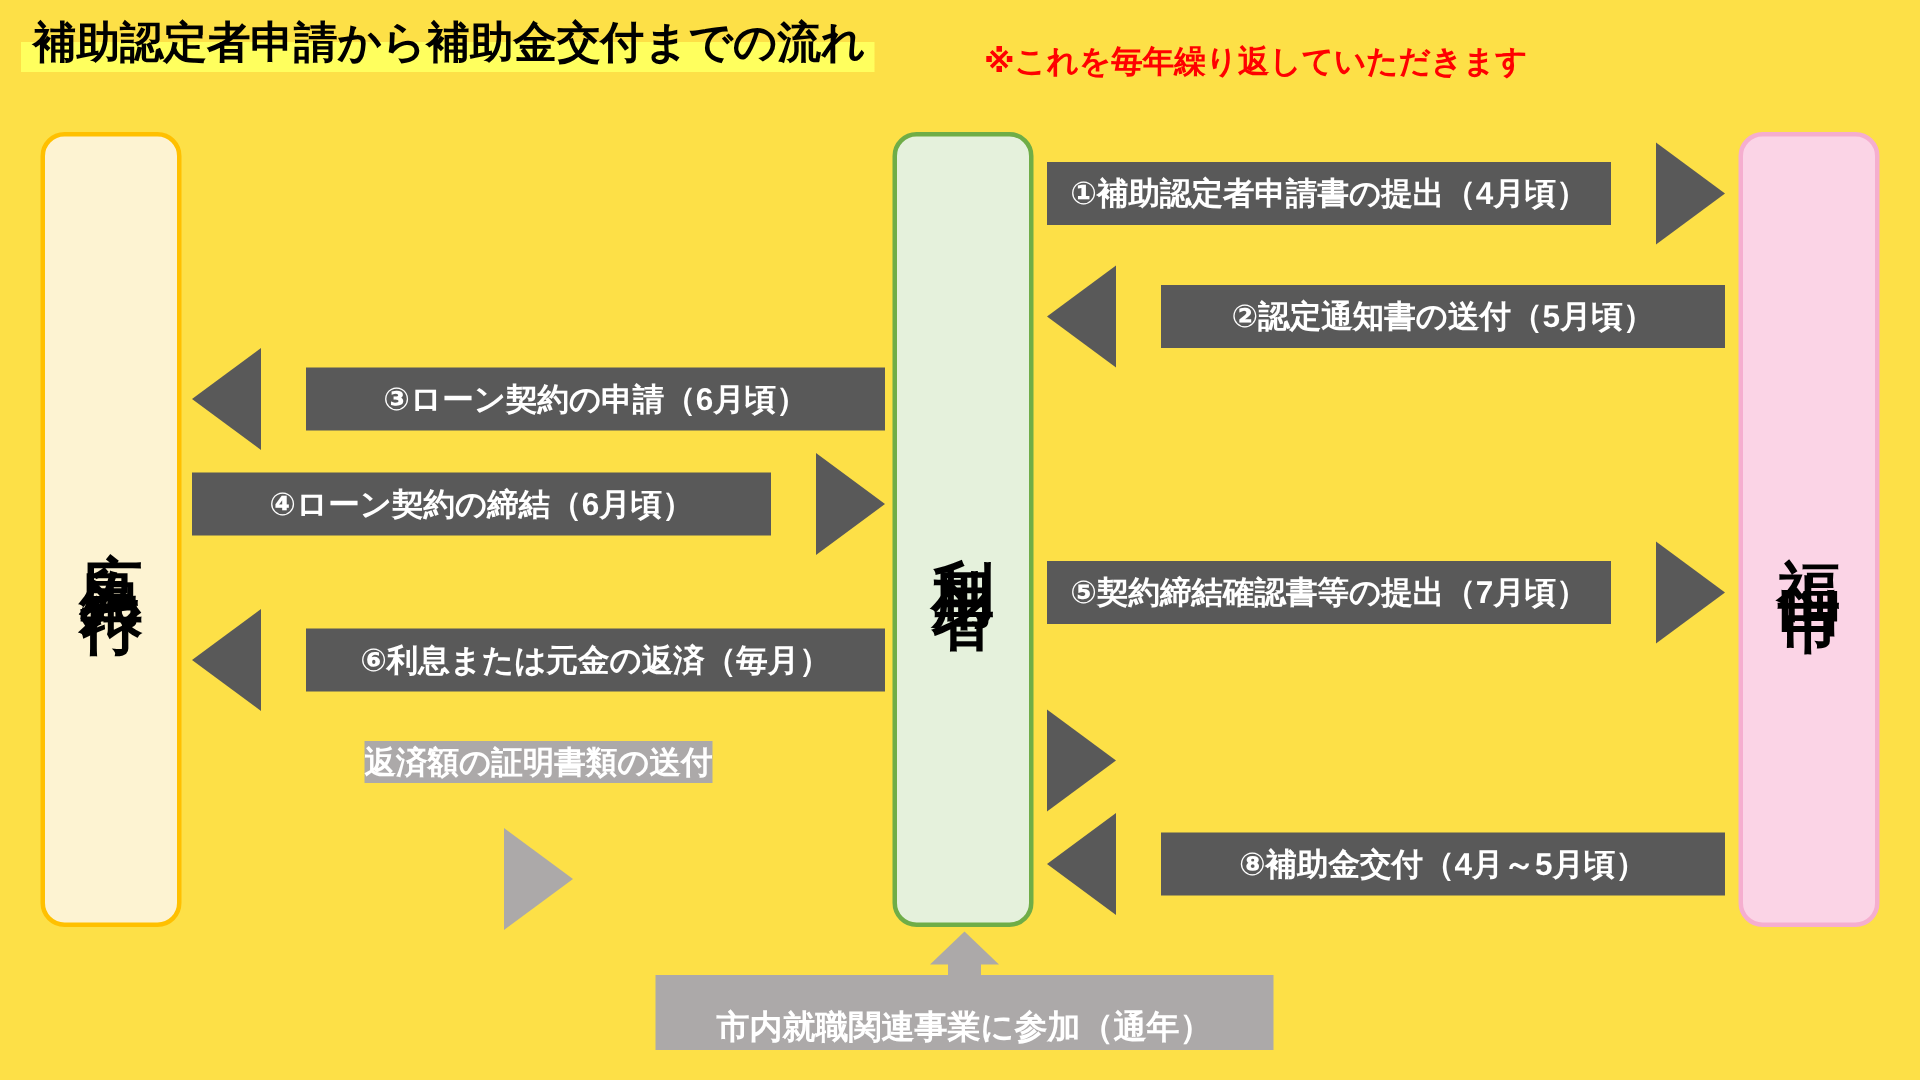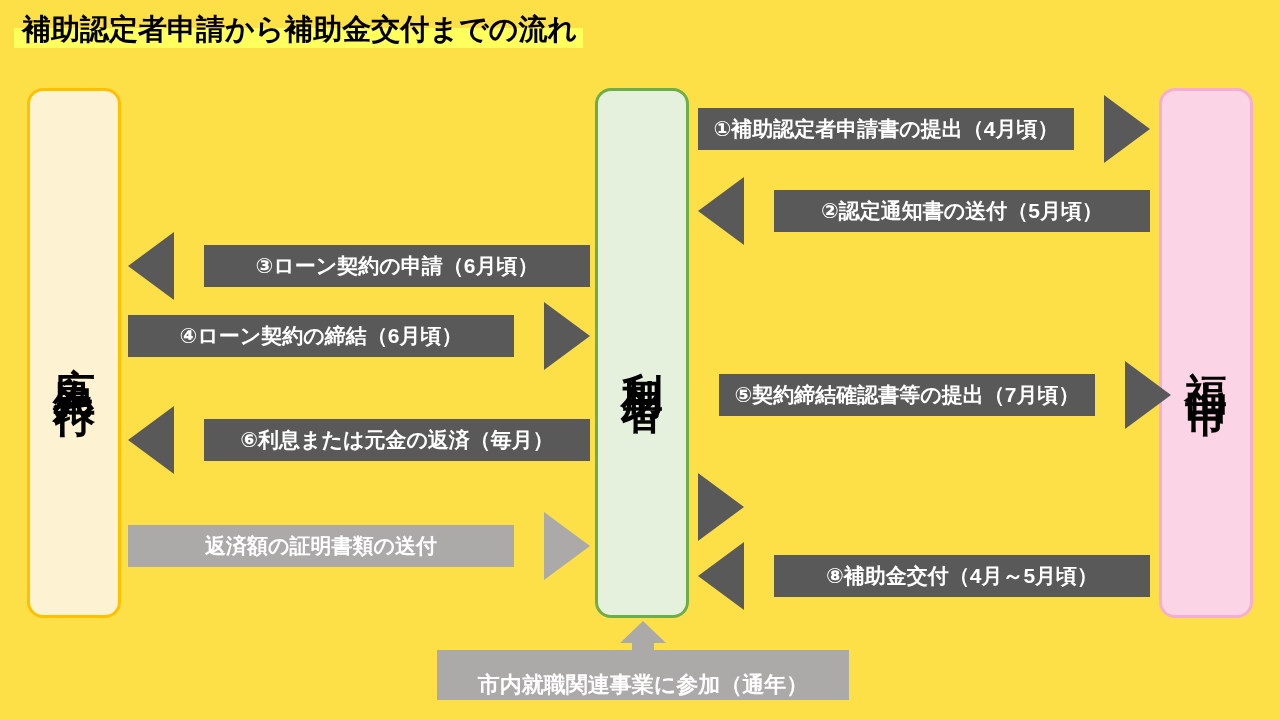--- a/index.html
+++ b/index.html
@@ -44,23 +44,23 @@
   .arrow.dark .body{background:#595959;}
   .arrow.light .body{background:#aca9a9;}
   .arrow.right.dark .head{border-left:46px solid #595959;}
   .arrow.right.light .head{border-left:46px solid #aca9a9;}
   .arrow.left.dark .head{border-right:46px solid #595959;}
   
   .a1{left:698px;top:95px;width:452px;}
   .a2{left:698px;top:177px;width:452px;}
   .a3{left:128px;top:232px;width:462px;}
   .a4{left:128px;top:302px;width:462px;}
-  .a5{left:698px;top:361px;width:452px;margin-left:21px;}
+  .a5{left:698px;top:361px;width:452px;}
   .a6{left:128px;top:406px;width:462px;}
-  .a7{left:128px;top:512px;width:462px;}
+  .a7{left:128px;top:494px;width:462px;flex-direction:column;}
   .a8{left:698px;top:473px;width:452px;}
   .a9{left:698px;top:542px;width:452px;}
   
   .bottom-box{
     position:absolute;left:437px;top:650px;width:412px;height:50px;
     background:#aca9a9;display:flex;align-items:flex-end;justify-content:center;
     color:#fff;font-size:22px;font-weight:bold;white-space:nowrap;
   }
   .up-arrow-head{
     position:absolute;left:620px;top:621px;width:0;height:0;
@@ -72,20 +72,21 @@
   }
 </style>
 </head>
 <body>
 
 <div id="canvas">
 
   <div class="title">
     <span class="hl">補助認定者申請から補助金交付までの流れ</span>
   </div>
+  <div class="note">※これを毎年繰り返していただきます</div>
 
   <div class="entity bank">
     <span class="vlabel">広島銀行</span>
   </div>
   <div class="entity user">
     <span class="vlabel">利用者</span>
   </div>
   <div class="entity city">
     <span class="vlabel">福山市</span>
   </div>

